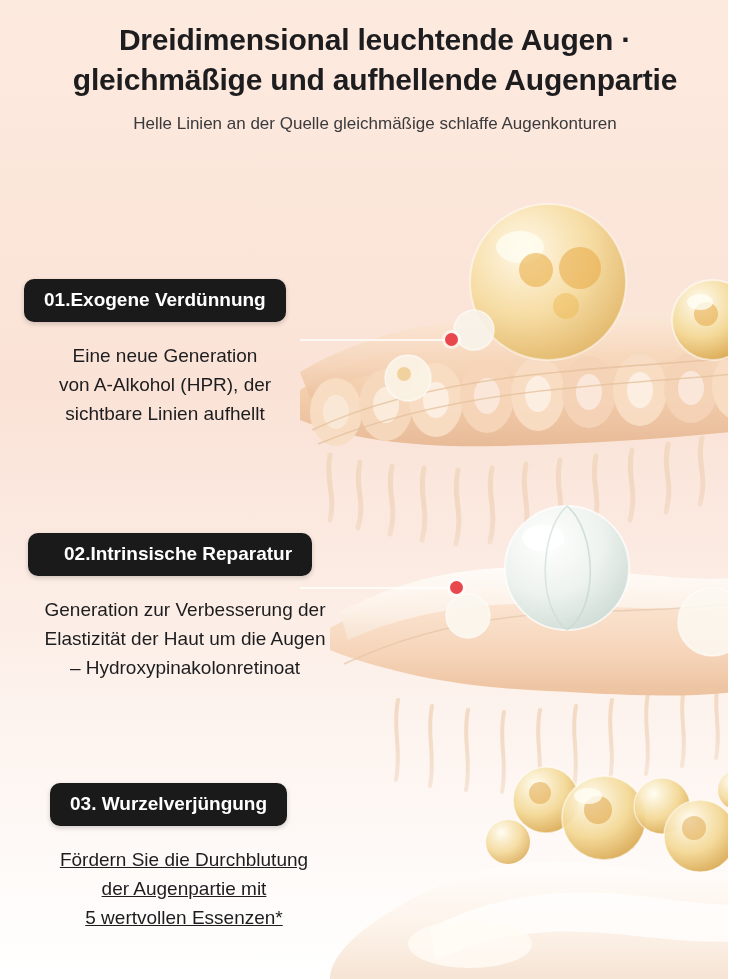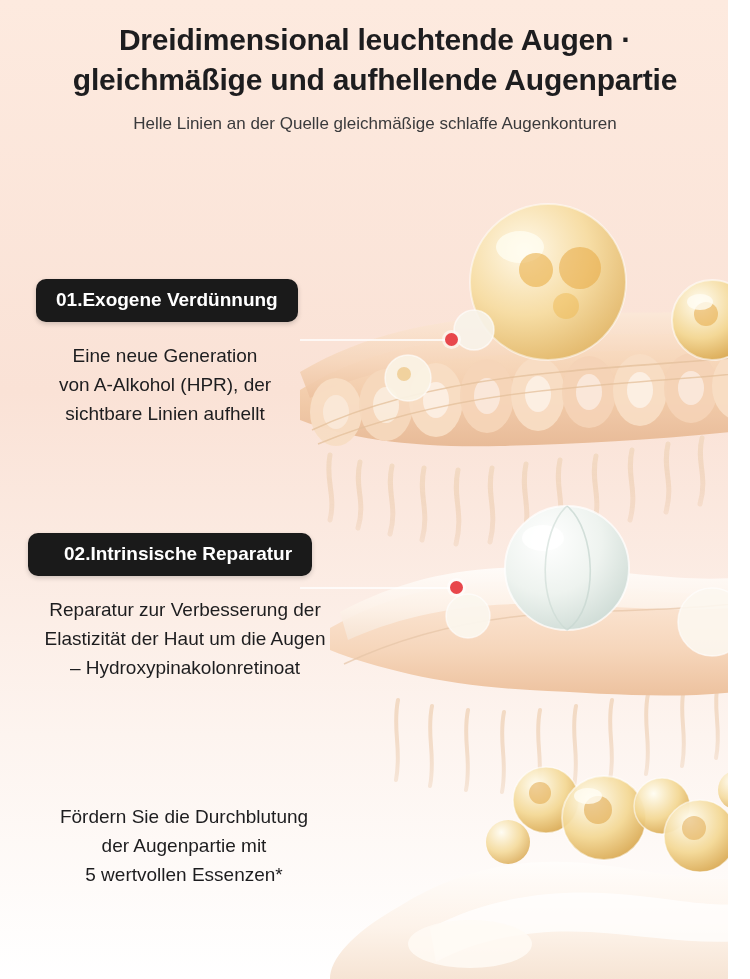--- a/index.html
+++ b/index.html
@@ -77,30 +77,30 @@
   .body-text {
     margin-top: 20px;
     font-size: 19px;
     line-height: 1.52;
     color: #1d1d1f;
     text-align: center;
     white-space: pre-line;
   }
 
   #section-1 { top: 279px; left: 24px; width: 300px; }
-  #section-1 .pill { margin-left: 12px; text-align: center; }
+  #section-1 .pill { margin-left: 0; text-align: center; }
   #section-1 .body-text { width: 282px; }
 
   #section-2 { top: 533px; left: 24px; width: 360px; }
   #section-2 .pill { margin-left: 4px; padding-left: 36px; }
   #section-2 .body-text { width: 350px; margin-left: -14px; }
 
   #section-3 { top: 783px; left: 24px; width: 320px; }
   #section-3 .pill { margin-left: 26px; }
-  #section-3 .body-text { width: 300px; margin-left: 10px; }
+  #section-3 .body-text { width: 300px; margin-left: 10px; text-decoration: underline; }
 
   
   .connector {
     position: absolute;
     z-index: 4;
   }
   .connector .dot {
     position: absolute;
     width: 13px;
     height: 13px;
@@ -316,24 +316,25 @@
 
   <div class="section" id="section-1">
     <div class="pill">01.Exogene Verdünnung</div>
     <div class="body-text">Eine neue Generation
 von A-Alkohol (HPR), der
 sichtbare Linien aufhellt</div>
   </div>
 
   <div class="section" id="section-2">
     <div class="pill">02.Intrinsische Reparatur</div>
-    <div class="body-text">Reparatur zur Verbesserung der
+    <div class="body-text">Generation zur Verbesserung der
 Elastizität der Haut um die Augen
 – Hydroxypinakolonretinoat</div>
   </div>
 
   <div class="section" id="section-3">
+    <div class="pill">03. Wurzelverjüngung</div>
     <div class="body-text">Fördern Sie die Durchblutung
 der Augenpartie mit
 5 wertvollen Essenzen*</div>
   </div>
 
 </div>
 
 </body></html>

